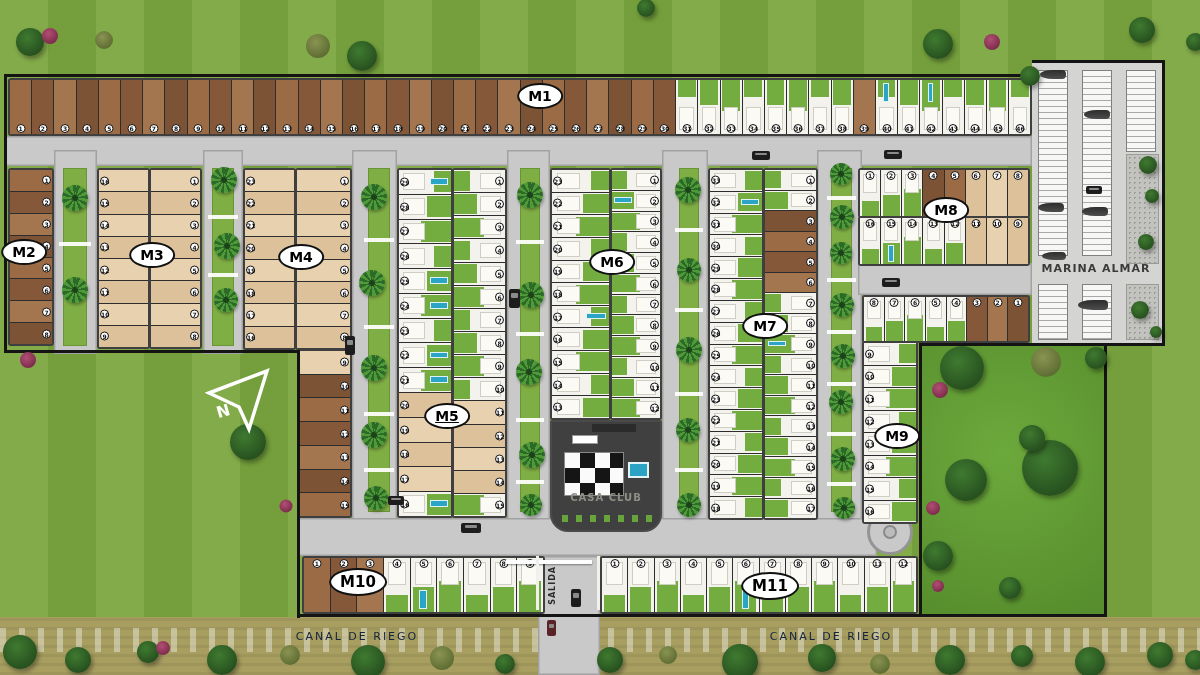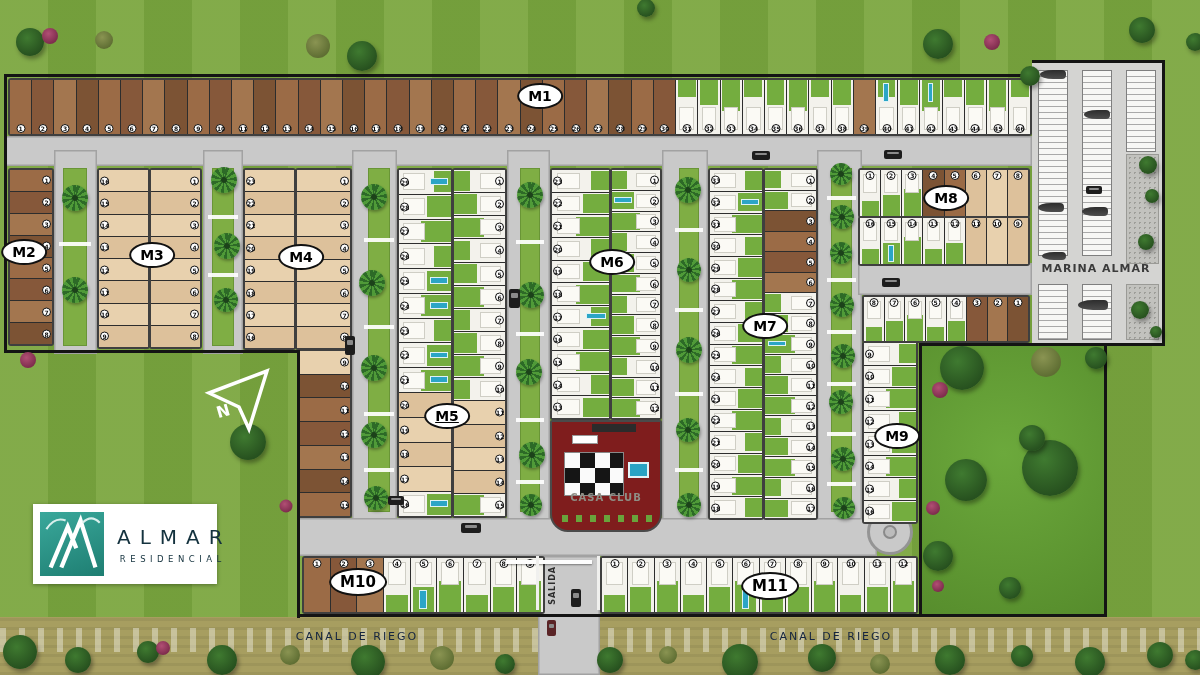--- a/index.html
+++ b/index.html
@@ -58,21 +58,21 @@
   background-image:repeating-linear-gradient(90deg,rgba(255,255,255,.38) 0 6px,transparent 6px 19px)}
 .canal-label{position:absolute;top:630px;transform:translateX(-50%);font-size:11px;color:#15253f;
   letter-spacing:2px;z-index:7;white-space:nowrap}
 .marina-label{position:absolute;left:1096px;top:268px;transform:translate(-50%,-50%);font-size:11px;
   font-weight:bold;color:#3b3b3b;letter-spacing:1px;z-index:6;white-space:nowrap}
 .salida-label{position:absolute;left:548px;top:566px;writing-mode:vertical-rl;transform:rotate(180deg);
   font-size:8px;font-weight:bold;color:#2b2b2b;letter-spacing:1px;z-index:7}
 .gate-bar{position:absolute;left:506px;top:560px;width:86px;height:4px;background:#fdfdfd;
   box-shadow:0 1px 2px rgba(0,0,0,.4);z-index:6}
 .gate-post{position:absolute;width:3px;height:54px;background:#f0f0ee;z-index:6}
-.casaclub{position:absolute;left:550px;top:420px;width:112px;height:112px;background:#7f1d1d;
+.casaclub{position:absolute;left:550px;top:420px;width:112px;height:112px;background:#404040;
   border:2px solid #4a4a4a;border-radius:2px 2px 18px 18px;z-index:5}
 .cc-bar{position:absolute;left:40px;top:2px;width:44px;height:8px;background:#2b2b2b}
 .cc-canopy{position:absolute;left:20px;top:13px;width:26px;height:9px;background:#fff;border:1px solid #999}
 .cc-check{position:absolute;left:12px;top:30px;width:60px;height:44px;border:1px solid #888;
   background:repeating-conic-gradient(#151515 0% 25%,#fafafa 0% 50%);background-size:30px 30px}
 .cc-pool{position:absolute;left:76px;top:40px;width:21px;height:16px;background:#2aa3c4;border:2px solid #e2f4f8}
 .cc-label{position:absolute;left:0;right:0;top:70px;text-align:center;font-size:10px;color:#8f8e85;
   font-weight:bold;letter-spacing:1px}
 .cc-dots{position:absolute;left:10px;right:8px;top:93px;height:7px;display:flex;gap:8px}
 .cc-dot{width:7px;height:7px;background:#69a33b}
@@ -969,21 +969,21 @@
         <div class="lot" style="background: rgb(221, 193, 155);">
           <div class="num nt">11</div>
         </div>
         <div class="lot" style="background: rgb(232, 209, 174);">
           <div class="num nt">10</div>
         </div>
         <div class="lot" style="background: rgb(221, 193, 155);">
           <div class="num nt">9</div>
         </div>
       </div>
-      <div class="oval" style="left: 946px; top: 198px;">M8</div>
+      <div class="oval" style="left: 946px; top: 210px;">M8</div>
       <div class="strip h" style="left: 862px; top: 295px; width: 168px; height: 48px;">
         <div class="lot" style="background: rgb(243, 242, 236);">
           <div class="yard" style="left: 8%; right: 8%; height: 32%; bottom: 0px;"></div>
           <div class="roof" style="left: 16%; right: 16%; height: 42%; top: 8%;"></div>
           <div class="num nt">8</div>
         </div>
         <div class="lot" style="background: rgb(243, 242, 236);">
           <div class="yard" style="left: 8%; right: 8%; height: 46%; bottom: 0px;"></div>
           <div class="roof" style="left: 16%; right: 16%; height: 42%; top: 8%;"></div>
           <div class="num nt">7</div>
@@ -1281,23 +1281,13 @@
         <div class="cc-dot"></div>
         <div class="cc-dot"></div>
       </div>
   </div>
 
   <svg class="north" width="78" height="72" viewBox="0 0 78 72">
     <path d="M6 30 L64 8 L46 66 L36 44 Z" fill="none" stroke="#ffffff" stroke-width="3.5" stroke-linejoin="miter"></path>
     <text x="13" y="53" font-size="16" font-weight="bold" fill="#ffffff" transform="rotate(-16 22 46)">N</text>
   </svg>
 
-  <div class="logo">
-    <svg class="logo-mark" viewBox="0 0 60 60">
-      <path d="M10 52 L26 14 L34 34 M20 52 L38 8 L52 52" stroke="#ffffff" stroke-width="4" fill="none"></path>
-      <path d="M6 16 Q14 4 24 8 M40 10 Q48 2 56 10" stroke="#d9efec" stroke-width="2" fill="none"></path>
-    </svg>
-    <div class="logo-text">
-      <div class="logo-title">ALMAR</div>
-      <div class="logo-sub">RESIDENCIAL</div>
-    </div>
-  </div>
 </div>
 
 </body></html>

